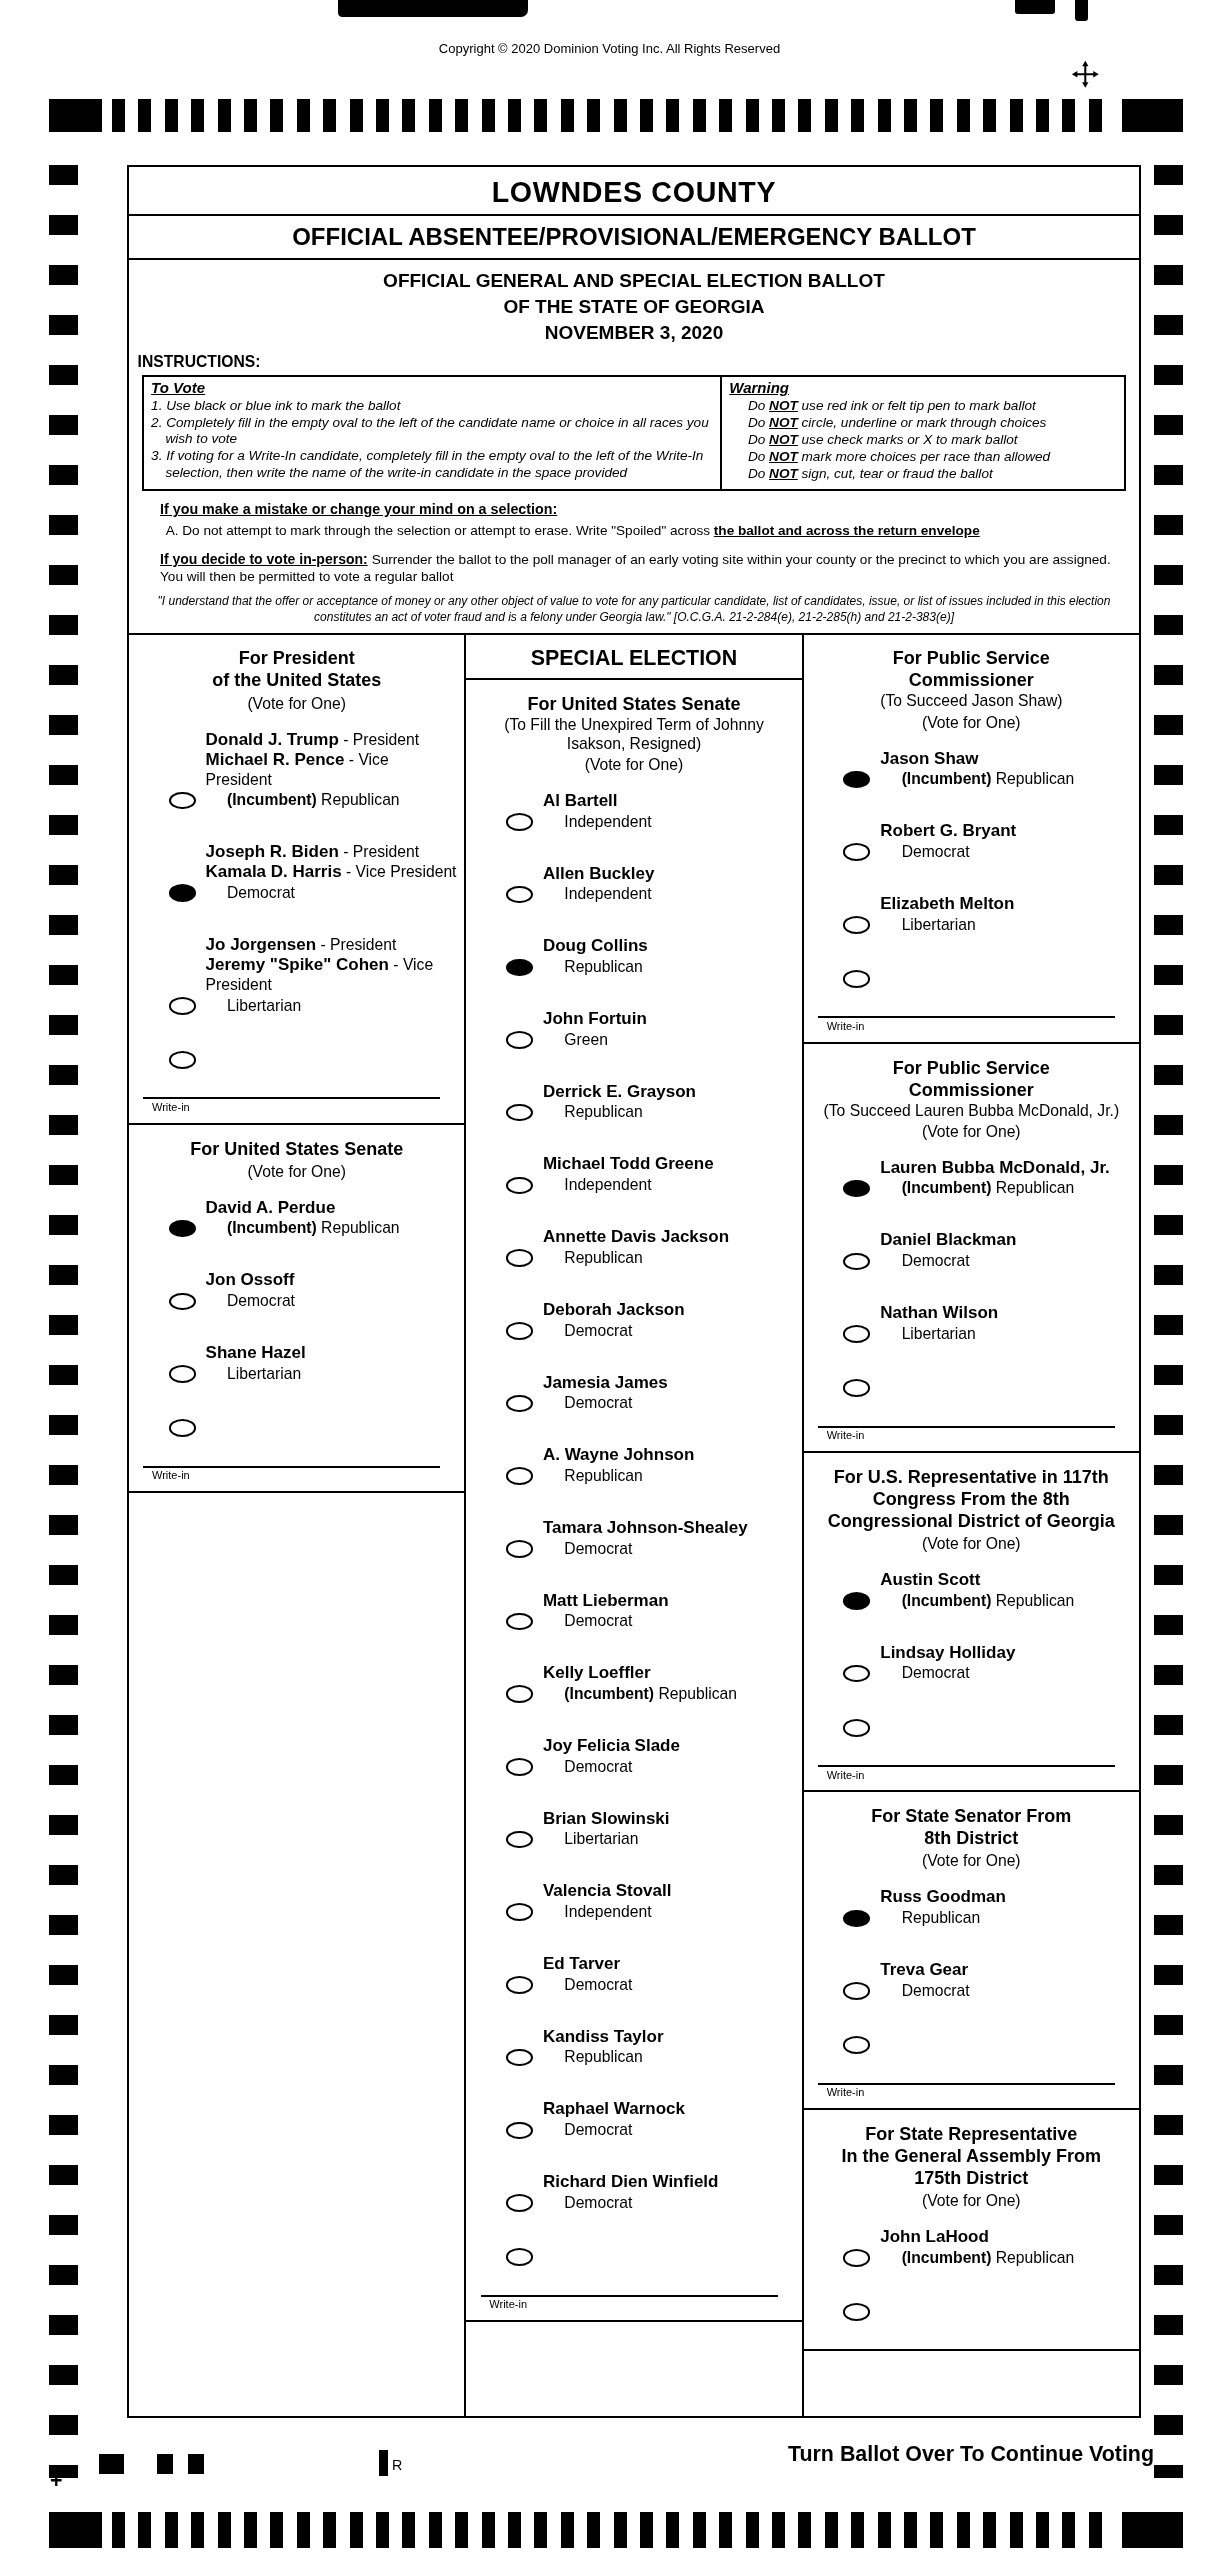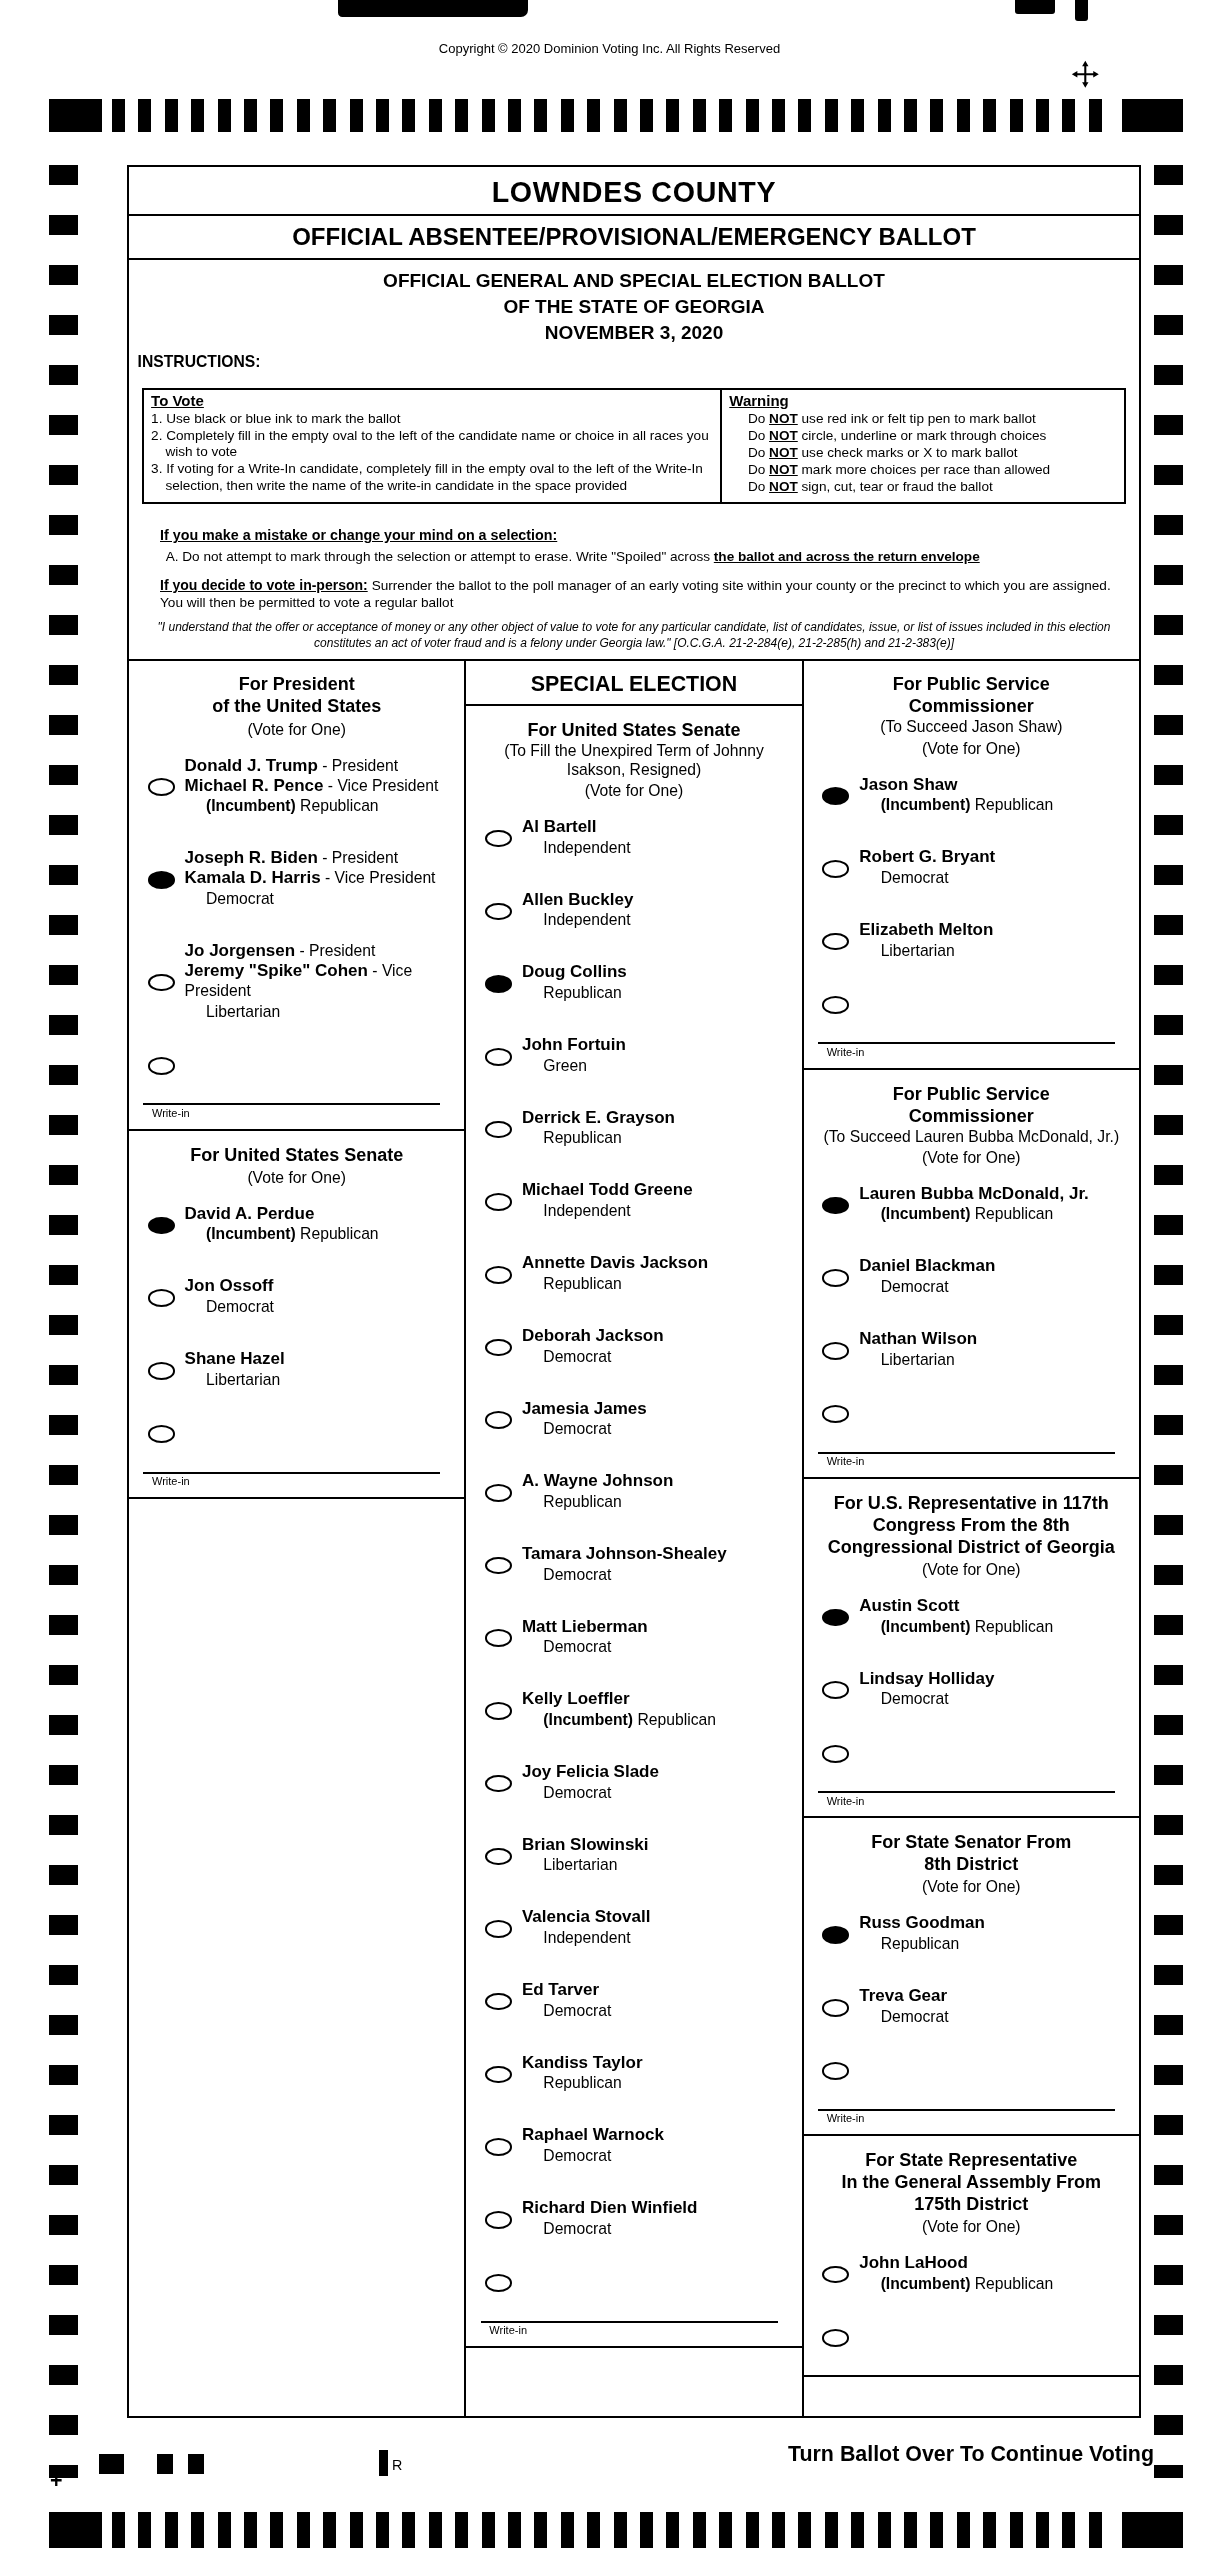--- a/index.html
+++ b/index.html
@@ -36,21 +36,21 @@
   .county-box { text-align:center; padding:8.6px 7.1px 5.7px; border-bottom:2.1px solid #000; }
   .county { font-size:28.6px; font-weight:bold; letter-spacing:0.7px; }
   .precincts { font-size:18.6px; font-weight:bold; margin-top:4.3px; }
 
   .ballot-type { text-align:center; font-size:24px; font-weight:bold; padding:7.1px; border-bottom:2.1px solid #000; }
 
   .election-title { text-align:center; font-weight:bold; font-size:19px; line-height:26px; padding:7.1px 0 4.3px; }
 
   .inst-label { font-weight:bold; font-size:15.7px; padding:2.9px 0 1.4px 8.6px; }
 
-  .inst-boxes { display:flex; margin:16px 13px; }
+  .inst-boxes { display:flex; margin:3px 13px;font-style:italic; }
   .inst-box { border:2.1px solid #000; padding:2.9px 7.1px 5.7px; font-size:13.6px; line-height:16.4px; }
   .inst-box.tovote { flex:1.45; }
   .inst-box.warning { flex:1; border-left:none; }
   .inst-title { font-weight:bold; text-decoration:underline; font-size:15px; margin-bottom:1.4px; }
   .inst-item { padding-left:14.3px; text-indent:-14.3px; margin:0.7px 0; }
   .warn-item { padding-left:40px; text-indent:-21.4px; }
   .warn-not { font-weight:bold; text-decoration:underline; }
 
   .mistake { margin:7.1px 14.3px 0 31px; font-size:13.6px; line-height:17px; }
   .sec-title { font-weight:bold; text-decoration:underline; font-size:14.3px; margin-bottom:4.3px; }
@@ -69,21 +69,21 @@
   .col + .col { border-left:2.1px solid #000; }
 
   .special-title { font-weight:bold; font-size:21.4px; text-align:center; padding:11.4px 0 7.1px; border-bottom:2.1px solid #000; }
 
   .race { border-bottom:2.1px solid #000; padding-top:4.3px; }
   .race-header { text-align:center; padding:8.6px 7.1px 17px; }
   .race-title { font-size:18px; font-weight:bold; line-height:22px; }
   .race-note { font-size:15.7px; line-height:19px; }
   .vote-for { margin-top:2.1px; }
 
-  .cand { display:flex; align-items:center; margin-bottom:33px; }
+  .cand { display:flex; align-items:flex-end; margin-bottom:33px;padding-left:21px; }
   .oval { width:23px; height:13.6px; border:2.1px solid #000; border-radius:50%; flex:0 0 auto;
           margin:3.6px 10px 0 18.6px; background:#fff; }
   .oval.filled { background:#000; }
   .cand-text { flex:1; padding-right:5.7px; }
   .cand-name { font-size:17px; line-height:20px; }
   .cand-name b { font-weight:bold; }
   .cand-name span { font-weight:normal; font-size:15.7px; }
   .cand-party { font-size:15.7px; line-height:19px; margin-left:21.4px; margin-top:0.7px; }
   .cand-party b { font-weight:bold; }
 

